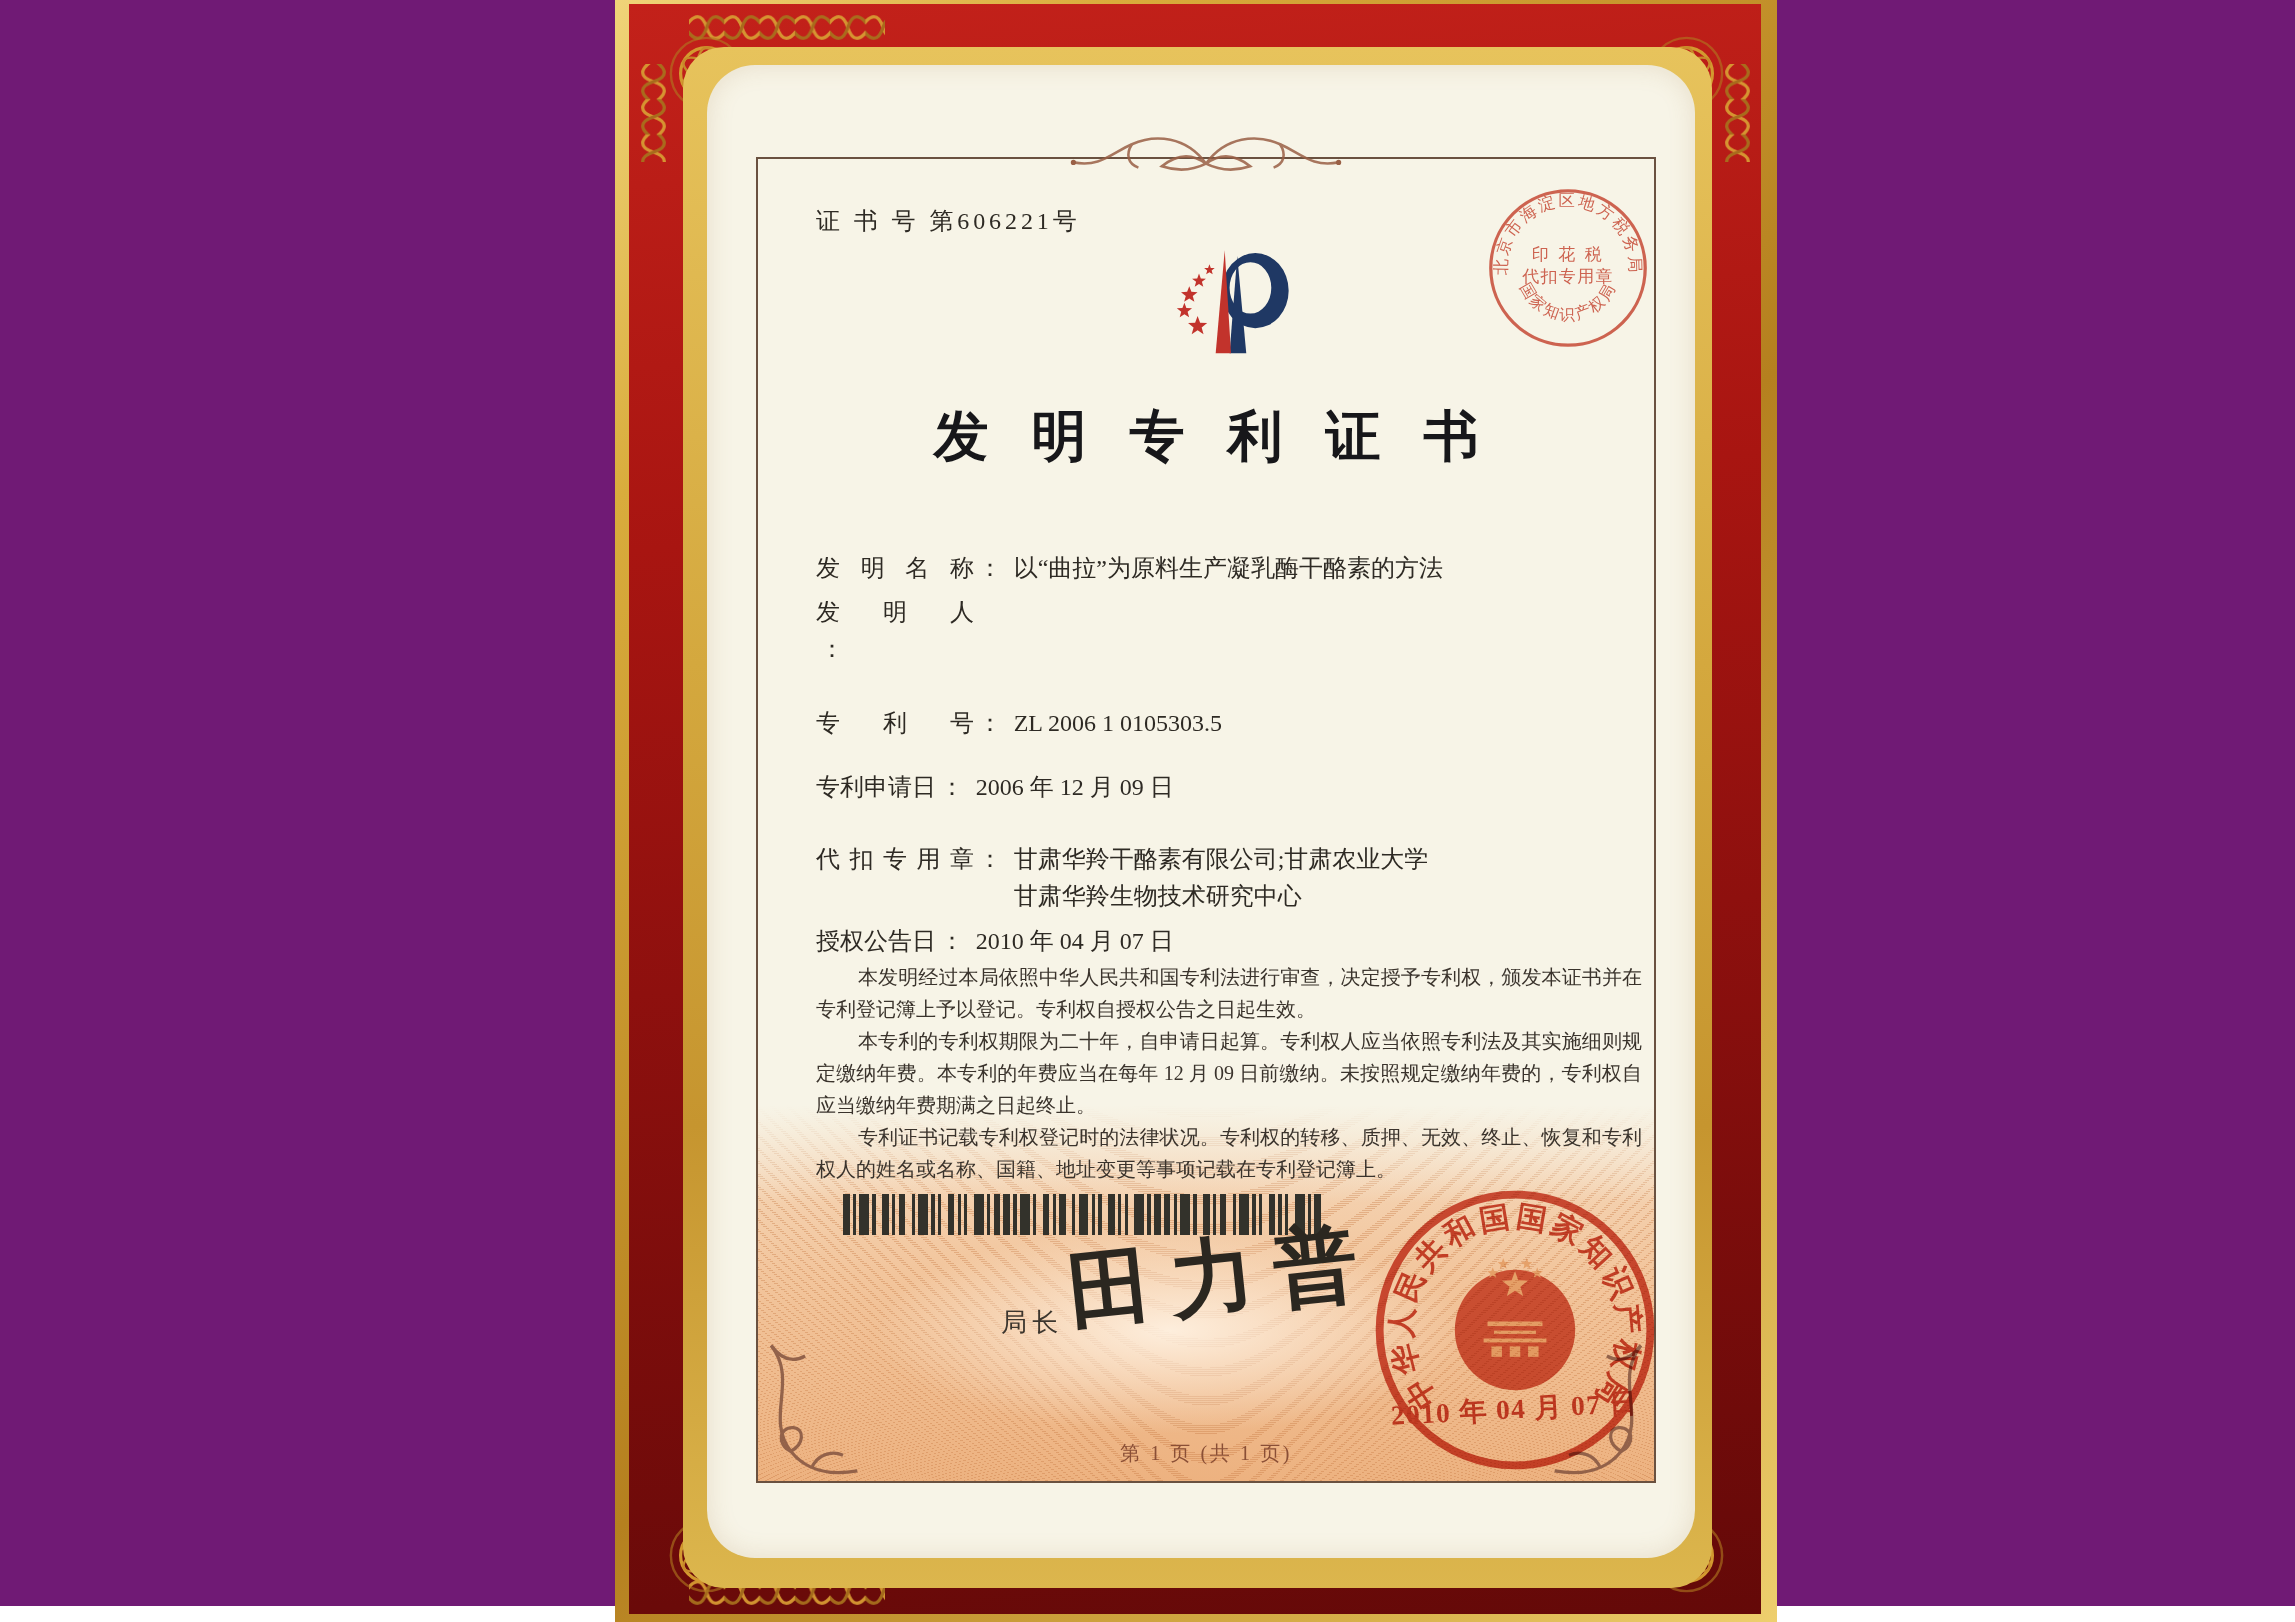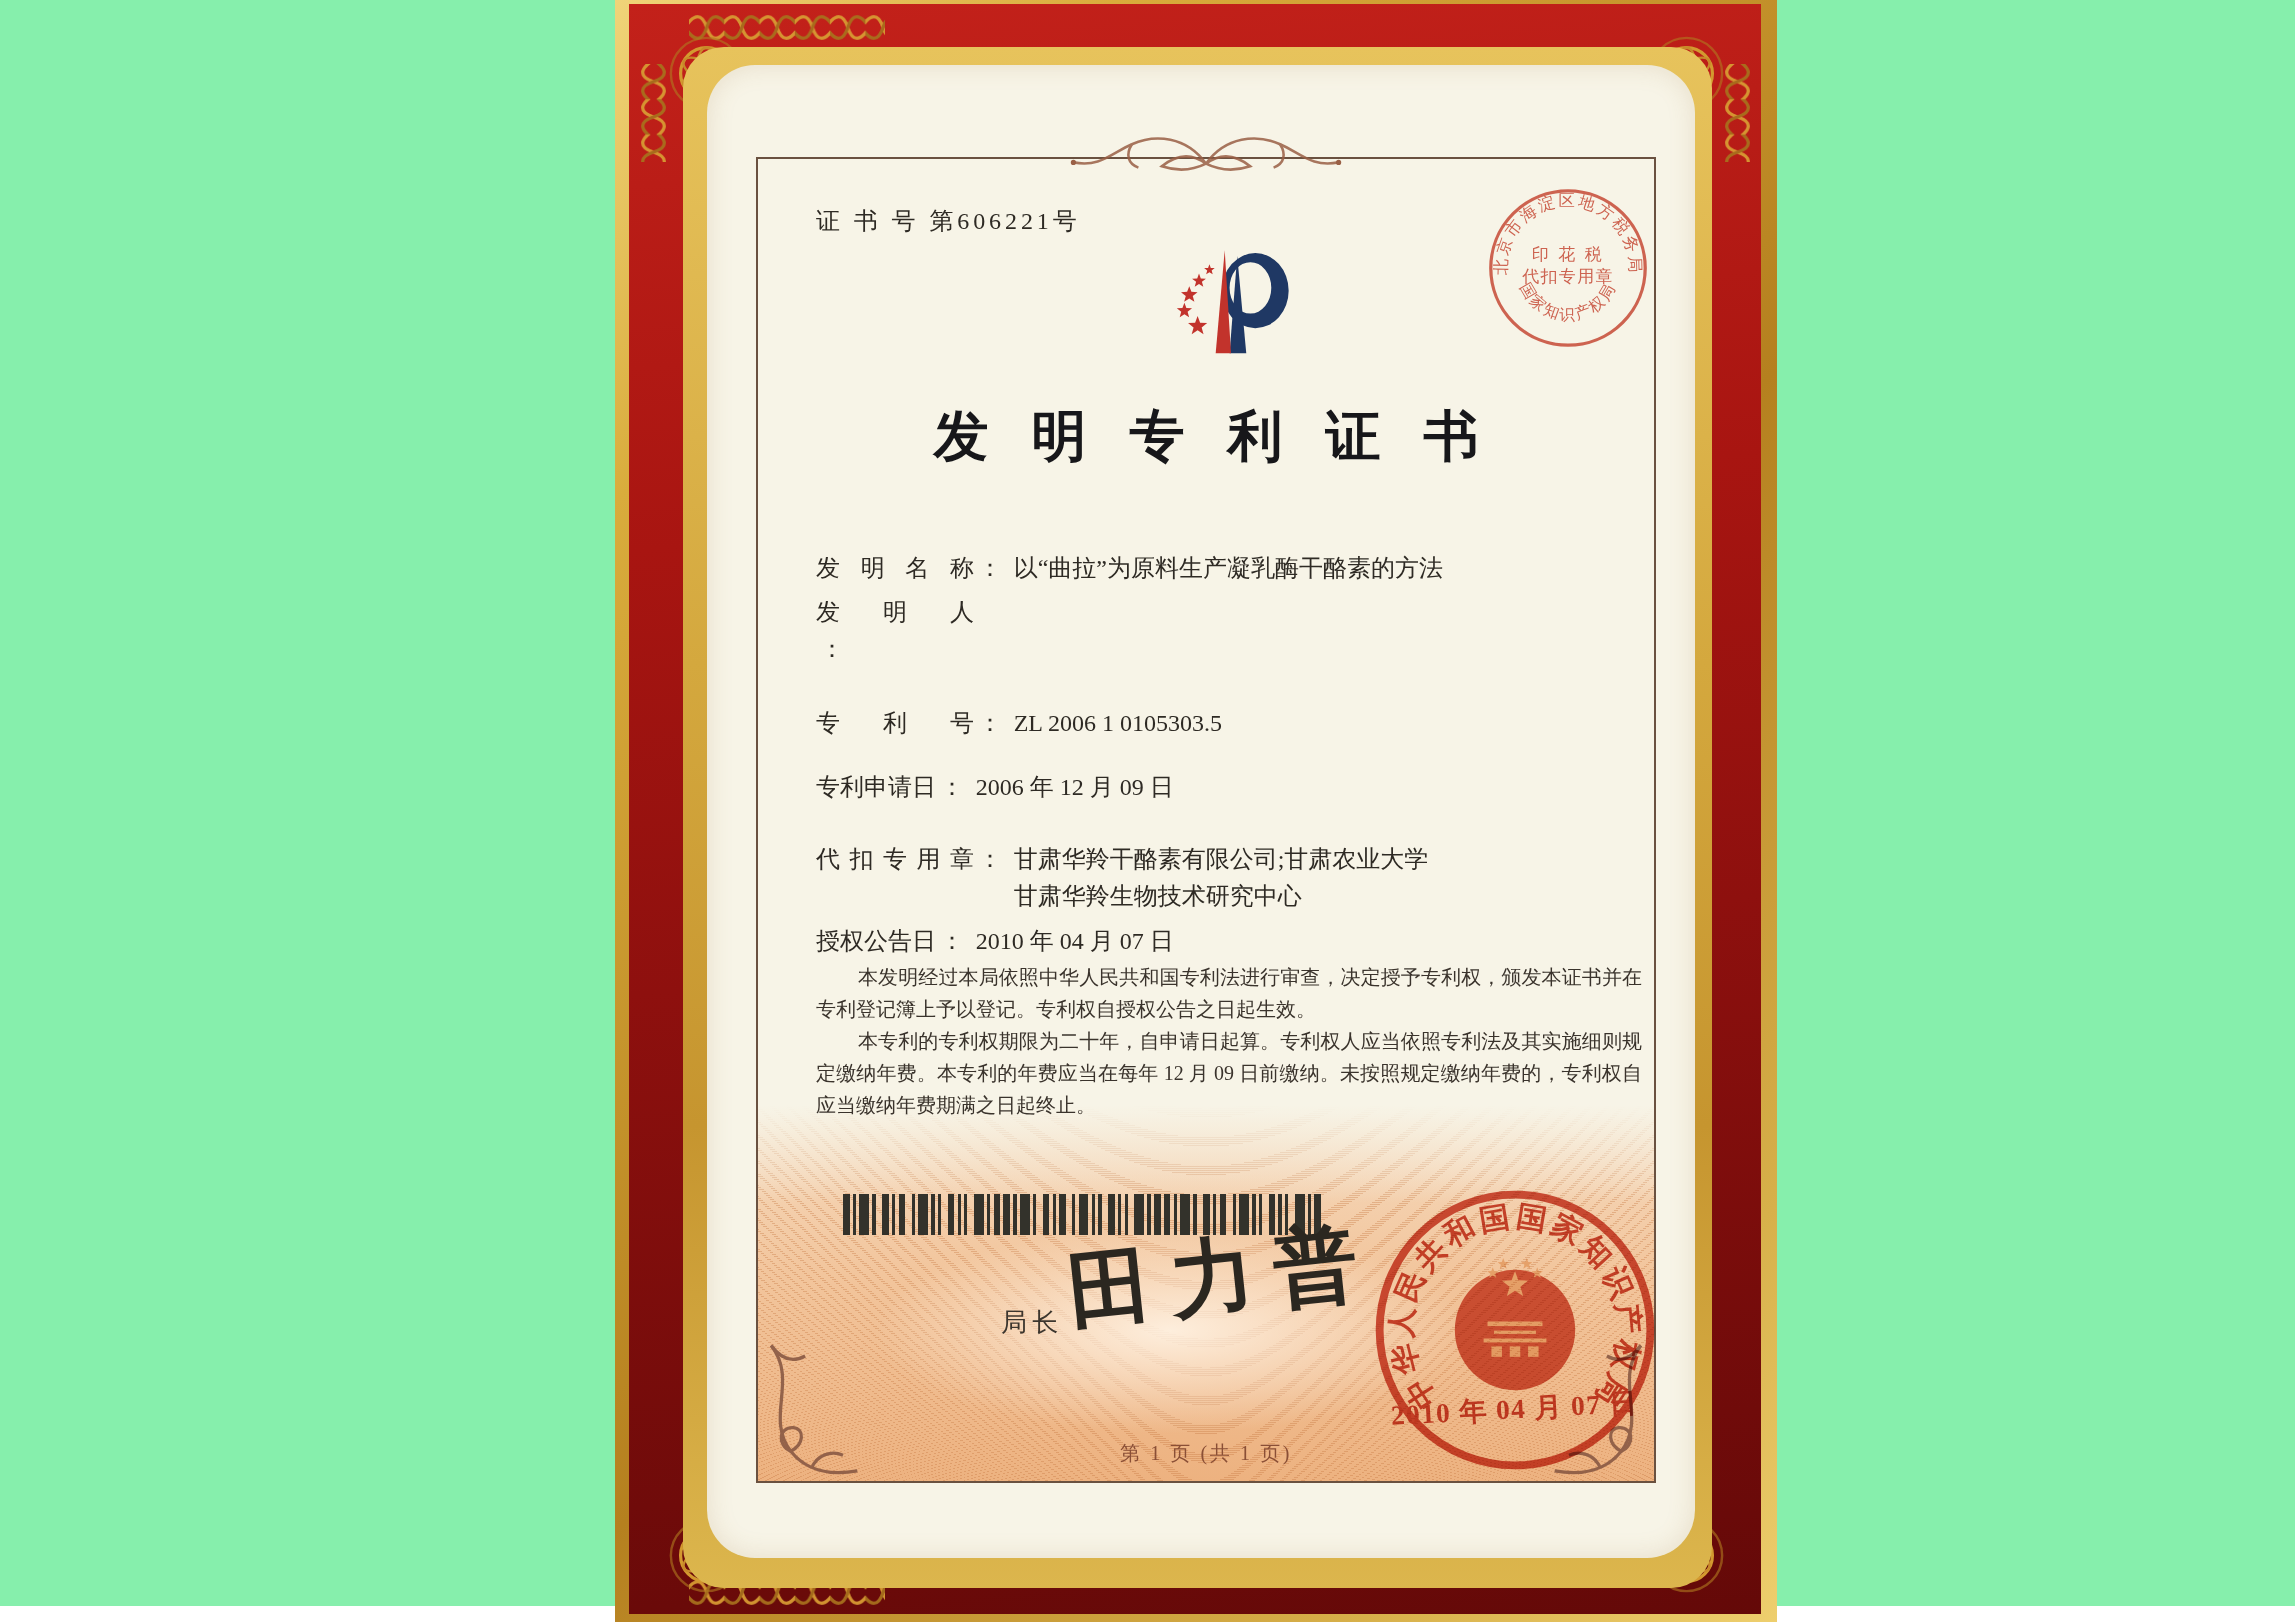--- a/index.html
+++ b/index.html
@@ -1,18 +1,18 @@
 <!DOCTYPE html>
 <html style="font-size:10.5px"><head>
 <meta charset="utf-8">
 <style>
   html,body{margin:0;padding:0;background:#ffffff;}
   body{width:2295px;height:1623px;overflow:hidden;
        font-family:"Liberation Serif","DejaVu Serif",serif;}
-  .canvas{position:relative;width:2295px;height:1606px;background:#86efac;}
+  .canvas{position:relative;width:2295px;height:1606px;background:#701a75;}
 
   
   .cert{position:absolute;left:615px;top:0;width:1162px;height:1623px;
         background:linear-gradient(135deg,#f0d479 0%,#d9ac3c 18%,#b5801f 55%,#d7b04a 85%,#eecf6e 100%);}
   .frame-red{position:absolute;left:14.4px;right:15.7px;top:3.9px;bottom:9.2px;
         background:linear-gradient(175deg,#c3211a 0%,#a81511 32%,#8e100e 58%,#700b0a 88%,#640908 100%);}
   .rope{position:absolute;opacity:.95;}
   .rope-top{left:60px;right:60px;top:5.2px;height:37px;}
   .rope-bottom{left:60px;right:60px;bottom:2.6px;height:37px;}
   .rope-left{top:60px;bottom:60px;left:5.2px;width:37px;}
@@ -231,20 +231,21 @@
               <span class="fcolon">：</span>
               <div class="fvalue">
                 <div>2010 年 04 月 07 日</div>
               </div>
             </div>
           </div>
 
         <div class="paras">
           <p>本发明经过本局依照中华人民共和国专利法进行审查，决定授予专利权，颁发本证书并在专利登记簿上予以登记。专利权自授权公告之日起生效。</p>
           <p>本专利的专利权期限为二十年，自申请日起算。专利权人应当依照专利法及其实施细则规定缴纳年费。本专利的年费应当在每年 12 月 09 日前缴纳。未按照规定缴纳年费的，专利权自应当缴纳年费期满之日起终止。</p>
+          <p>专利证书记载专利权登记时的法律状况。专利权的转移、质押、无效、终止、恢复和专利权人的姓名或名称、国籍、地址变更等事项记载在专利登记簿上。</p>
         </div>
 
         <div class="barcode" id="barcode">
             <div class="b" style="width: 6.5px; flex: 0 0 auto;"></div>
             <div class="g" style="width: 3.3px; flex: 0 0 auto;"></div>
             <div class="b" style="width: 3.3px; flex: 0 0 auto;"></div>
             <div class="g" style="width: 3.3px; flex: 0 0 auto;"></div>
             <div class="b" style="width: 9.8px; flex: 0 0 auto;"></div>
             <div class="g" style="width: 3.3px; flex: 0 0 auto;"></div>
             <div class="b" style="width: 3.3px; flex: 0 0 auto;"></div>

